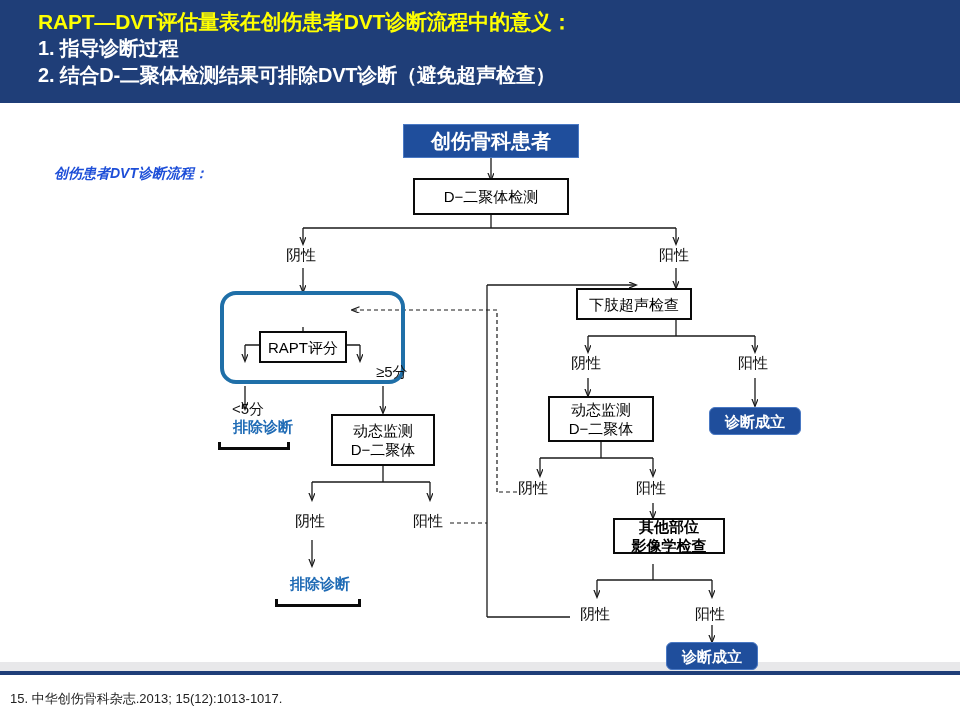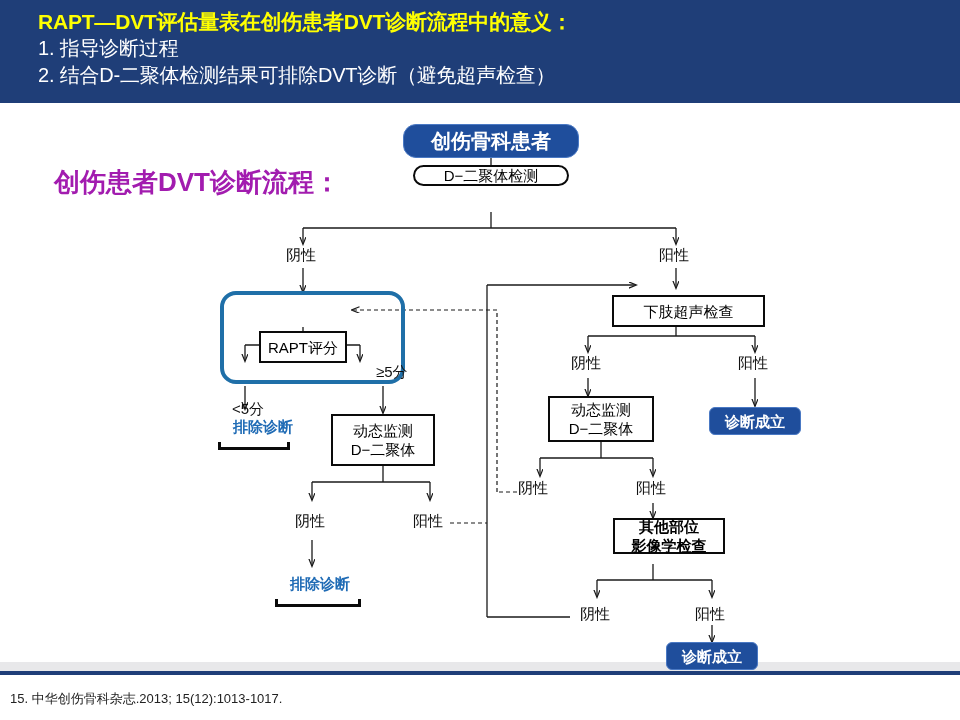--- a/index.html
+++ b/index.html
@@ -26,33 +26,34 @@
     color: #FFFF00;
     font-size: 21px;
     font-weight: bold;
     line-height: 27px;
     letter-spacing: -0.2px;
     white-space: nowrap;
   }
   #header .ln {
     color: #FFFFFF;
     font-size: 20px;
-    font-weight: normal;
+    font-weight: bold;
     line-height: 27px;
     letter-spacing: -0.2px;
     white-space: nowrap;
   }
 
   
   #sectionLabel {
     position: absolute; left: 54px; top: 165px;
-    color: #a21caf;
-    font-size: 26px;
-    font-weight: bold;
-    white-space: nowrap;
+    color: #1d4ed8;
+    font-size: 14px;
+    font-weight: bold;
+    white-space: nowrap;
+    font-style: italic;
   }
 
   
   .box {
     position: absolute;
     display: flex;
     align-items: center;
     justify-content: center;
     text-align: center;
     background: #ffffff;
@@ -62,21 +63,21 @@
     line-height: 19px;
     white-space: pre-line;
     z-index: 4;
   }
   .box.navy {
     background: #1F4E9C;
     border: 1px solid #4A79C4;
     color: #ffffff;
     font-weight: bold;
   }
-  .box.navy.big { font-size: 20px; border-radius: 13px; }
+  .box.navy.big { font-size: 20px; }
   .box.navy.small { font-size: 15px; border-radius: 6px; }
 
   
   .elabel {
     position: absolute;
     font-size: 15px;
     color: #111111;
     white-space: nowrap;
     z-index: 4;
   }
@@ -220,28 +221,28 @@
       <line x1="497" y1="310" x2="352" y2="310" marker-end="url(#ar)"></line>
 
       <line x1="450" y1="523" x2="487" y2="523"></line>
     </g>
   </svg>
 
   <div id="raptHighlight"></div>
 
   <div class="box navy big" style="left:403px; top:124px; width:176px; height:34px;">创伤骨科患者</div>
 
-  <div class="box" style="left:413px; top:165px; width:156px; height:21px;border-radius:11px;">D−二聚体检测</div>
+  <div class="box" style="left:413px; top:178px; width:156px; height:37px;">D−二聚体检测</div>
 
   <div class="box" style="left:259px; top:295px; width:88px; height:32px;margin-top:36px;">RAPT评分</div>
 
   <div class="box" style="left:331px; top:414px; width:104px; height:52px;">动态监测
 D−二聚体</div>
 
-  <div class="box" style="left:612px; top:288px; width:153px; height:32px;margin-top:7px;">下肢超声检查</div>
+  <div class="box" style="left:576px; top:288px; width:116px; height:32px;">下肢超声检查</div>
 
   <div class="box" style="left:548px; top:396px; width:106px; height:46px;">动态监测
 D−二聚体</div>
 
   <div class="box" style="left:613px; top:518px; width:112px; height:36px;font-weight:bold;">其他部位
 影像学检查</div>
 
   <div class="box navy small" style="left:709px; top:407px; width:92px; height:28px;">诊断成立</div>
 
   <div class="box navy small" style="left:666px; top:642px; width:92px; height:28px;">诊断成立</div>

